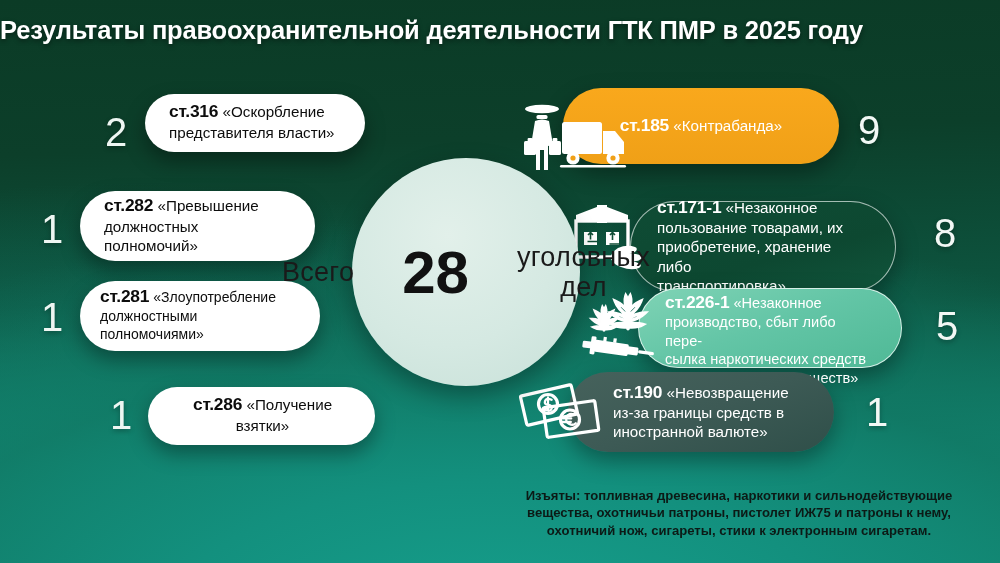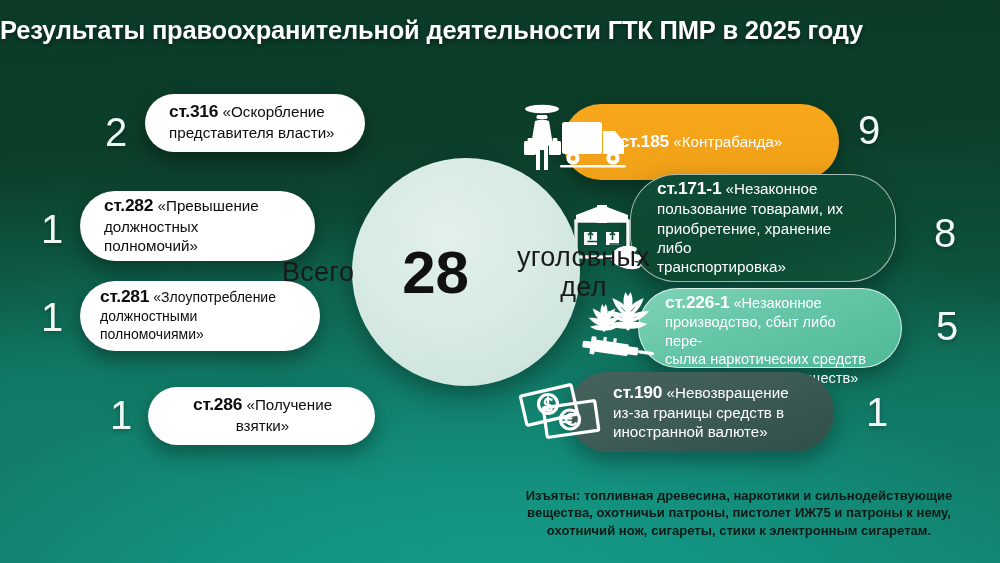--- a/index.html
+++ b/index.html
@@ -73,21 +73,21 @@
     box-shadow: 0 9px 22px rgba(0,0,0,0.34);
     z-index: 4;
   }
   .rcard .txt { font-size: 15.2px; line-height: 1.27; }
   .rcard .art { font-weight: bold; font-size: 17.4px; letter-spacing: -0.2px; }
   .rnum {
     position: absolute; z-index: 5;
     color: #f2f8f5; font-size: 40px; line-height: 1;
     text-shadow: 0 2px 5px rgba(0,0,0,0.3);
   }
-  .card-orange { background: linear-gradient(180deg,#f9a81c 0%, #f0a017 100%); color: #ffffff; margin-top: 16px; }
+  .card-orange { background: linear-gradient(180deg,#f9a81c 0%, #f0a017 100%); color: #ffffff; }
   .card-dark  { background: linear-gradient(165deg,#0f4c35 0%, #0d4831 60%, #10553c 100%);
                 color: #ffffff; border: 1.4px solid rgba(255,255,255,0.62); }
   .card-light { background: linear-gradient(160deg,#7fd3b5 0%, #63c5a6 48%, #4fb996 100%);
                 color: #ffffff; border: 1.4px solid rgba(255,255,255,0.75); }
   .card-grey  { background: linear-gradient(160deg,#46625c 0%, #3d5a55 50%, #2f4f49 100%);
                 color: #ffffff; }
 
   
   .icon { position: absolute; z-index: 5; }
   .icon svg { display: block; }
@@ -187,21 +187,21 @@
       <path d="M4 17 l26 -10 l26 10 l0 6 l-52 0 z" fill="#ffffff"></path>
       <rect x="4" y="23" width="52" height="36" fill="none" stroke="#ffffff" stroke-width="3.4"></rect>
       <rect x="25" y="7" width="10" height="18" fill="#ffffff"></rect>
       <rect x="12" y="34" width="13" height="13" fill="#ffffff"></rect>
       <rect x="34" y="34" width="13" height="13" fill="#ffffff"></rect>
       <path d="M16 37 l2.5 -2.5 l2.5 2.5 m-2.5 -2.5 l0 7 m-3 2 l10 0" stroke="#0f4c35" stroke-width="1.6" fill="none"></path>
       <path d="M40.5 35 l0 7 m-2.5 -5 l2.5 -2.5 l2.5 2.5 m-5.5 9 l10 0" stroke="#0f4c35" stroke-width="1.6" fill="none"></path>
       <path d="M46 50 q9 -4 17 -1 q3 1 1 4 q-3 3 -9 3 q7 -1 13 1 q3 1 1 4 q-3 3 -10 2 q6 1 9 3 q2 2 -1 4 q-8 3 -18 -1 q-8 -3 -10 -8 q-1 -6 7 -11 z" fill="#ffffff"></path>
     </svg>
   </div>
-  <div class="rcard card-dark" style="left:630px; top:174px; width:266px; height:108px;">
+  <div class="rcard card-dark" style="left:630px; top:201px; width:266px; height:91px;">
     <div class="txt">
       <span class="art">ст.171-1</span>
       <span>«Незаконное</span><br>
       <span>пользование товарами, их</span><br>
       <span>приобретение, хранение либо</span><br>
       <span>транспортировка»</span>
     </div>
   </div>
   <div class="rnum" style="left:934px; top:213px;">8</div>
 

